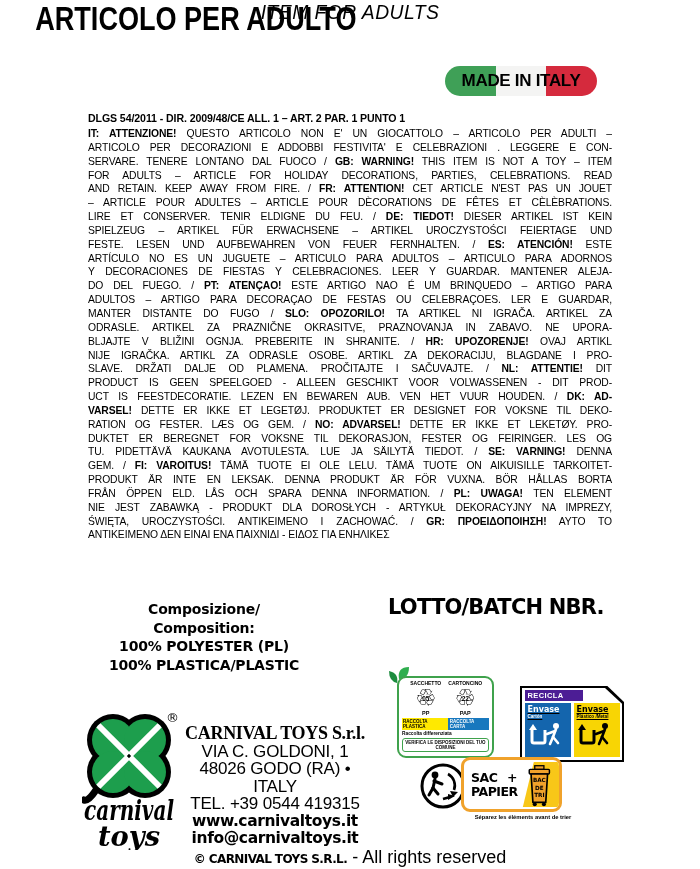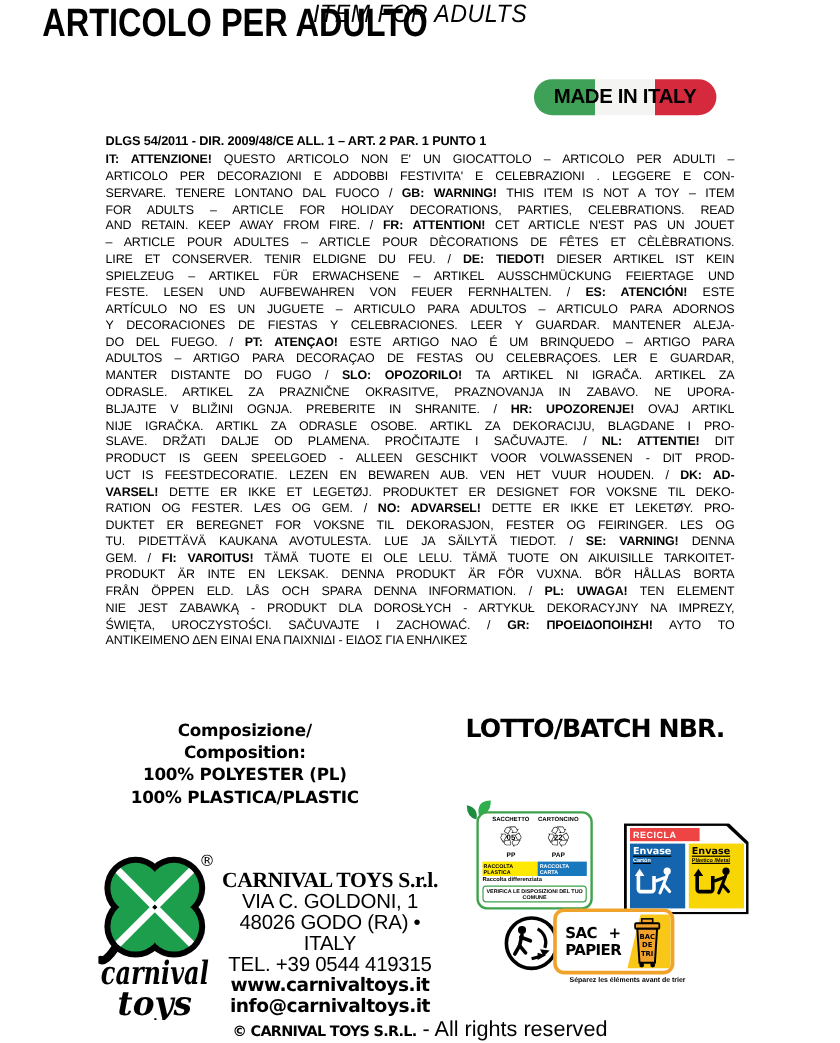--- a/index.html
+++ b/index.html
@@ -55,21 +55,21 @@
   .sort-note{font-size:4.8px;font-weight:bold;margin-top:1px;}
   .sort-footer{border:1px solid #3fa24c;border-radius:3px;font-size:4.5px;font-weight:bold;
                text-align:center;padding:1px 0;margin-top:1.5px;}
   .leaf-svg{left:387px;top:665px;}
 
   
   .recicla{left:520px;top:686px;width:104px;height:76px;box-sizing:border-box;background:#000;
            clip-path:polygon(0 0,84% 0,100% 21%,100% 100%,0 100%);padding:2px;}
   .recicla-inner{width:100%;height:100%;background:#fff;
            clip-path:polygon(0 0,83% 0,100% 22%,100% 100%,0 100%);box-sizing:border-box;padding:2px 2.5px;}
-  .recicla-title{background:#ef4444;color:#fff;width:58px;height:11px;font-size:7.5px;font-weight:bold;
+  .recicla-title{background:#4c1d95;color:#fff;width:58px;height:11px;font-size:7.5px;font-weight:bold;
                  display:flex;align-items:center;padding-left:3px;letter-spacing:0.4px;box-sizing:border-box;}
   .recicla-boxes{display:flex;gap:3px;margin-top:2px;text-decoration:underline;}
   .bx{width:46px;height:54px;box-sizing:border-box;padding:2px 3px 1px 3px;}
   .bx-blue{background:#1465ad;color:#fff;}
   .bx-yellow{background:#f8d504;color:#000;}
   .bx-title{font-family:"DejaVu Sans",sans-serif;font-weight:bold;font-size:8px;line-height:9px;}
   .bx-sub{font-size:4.6px;font-weight:bold;line-height:5.5px;white-space:nowrap;}
   .bx-icon{margin-top:2px;}
 
   
@@ -104,42 +104,42 @@
 
   <div class="abs regulation">DLGS 54/2011 - DIR. 2009/48/CE ALL. 1 – ART. 2 PAR. 1 PUNTO 1</div>
   <div class="abs warning">
       <div class="wline"><span class="wb">IT:  ATTENZIONE!</span><span> QUESTO ARTICOLO NON E' UN GIOCATTOLO – ARTICOLO PER ADULTI –</span></div>
       <div class="wline"><span>ARTICOLO PER DECORAZIONI E ADDOBBI FESTIVITA' E CELEBRAZIONI . LEGGERE E CON-</span></div>
       <div class="wline"><span>SERVARE. TENERE LONTANO DAL FUOCO / </span><span class="wb">GB: WARNING!</span><span> THIS ITEM IS NOT A TOY – ITEM</span></div>
       <div class="wline"><span>FOR ADULTS – ARTICLE FOR HOLIDAY DECORATIONS, PARTIES, CELEBRATIONS. READ</span></div>
       <div class="wline"><span>AND RETAIN. KEEP AWAY FROM FIRE. / </span><span class="wb">FR: ATTENTION!</span><span> CET ARTICLE N'EST PAS UN JOUET</span></div>
       <div class="wline"><span>– ARTICLE POUR ADULTES – ARTICLE POUR DÈCORATIONS DE FÊTES ET CÈLÈBRATIONS.</span></div>
       <div class="wline"><span>LIRE ET CONSERVER.  TENIR ELDIGNE DU FEU. / </span><span class="wb">DE: TIEDOT!</span><span> DIESER ARTIKEL IST KEIN</span></div>
-      <div class="wline"><span>SPIELZEUG – ARTIKEL FÜR ERWACHSENE – ARTIKEL AUSSCHMÜCKUNG FEIERTAGE UND</span></div>
+      <div class="wline"><span>SPIELZEUG – ARTIKEL FÜR ERWACHSENE – ARTIKEL UROCZYSTOŚCI FEIERTAGE UND</span></div>
       <div class="wline"><span>FESTE. LESEN UND AUFBEWAHREN VON FEUER FERNHALTEN. /  </span><span class="wb">ES: ATENCIÓN!</span><span> ESTE</span></div>
       <div class="wline"><span>ARTÍCULO NO ES UN JUGUETE – ARTICULO PARA ADULTOS – ARTICULO PARA ADORNOS</span></div>
       <div class="wline"><span>Y DECORACIONES DE FIESTAS Y CELEBRACIONES. LEER Y GUARDAR. MANTENER ALEJA-</span></div>
       <div class="wline"><span>DO DEL FUEGO. / </span><span class="wb">PT: ATENÇAO!</span><span> ESTE ARTIGO NAO É UM BRINQUEDO – ARTIGO PARA</span></div>
       <div class="wline"><span>ADULTOS – ARTIGO PARA DECORAÇAO DE FESTAS OU CELEBRAÇOES. LER E GUARDAR,</span></div>
       <div class="wline"><span>MANTER DISTANTE DO FUGO  / </span><span class="wb">SLO: OPOZORILO!</span><span> TA ARTIKEL NI IGRAČA. ARTIKEL ZA</span></div>
       <div class="wline"><span>ODRASLE. ARTIKEL ZA PRAZNIČNE OKRASITVE, PRAZNOVANJA IN ZABAVO. NE UPORA-</span></div>
       <div class="wline"><span>BLJAJTE V BLIŽINI OGNJA. PREBERITE IN SHRANITE.   / </span><span class="wb">HR: UPOZORENJE!</span><span> OVAJ ARTIKL</span></div>
       <div class="wline"><span>NIJE IGRAČKA. ARTIKL ZA ODRASLE OSOBE. ARTIKL ZA DEKORACIJU, BLAGDANE I PRO-</span></div>
       <div class="wline"><span>SLAVE. DRŽATI DALJE OD PLAMENA. PROČITAJTE I SAČUVAJTE.  / </span><span class="wb">NL: ATTENTIE!</span><span> DIT</span></div>
       <div class="wline"><span>PRODUCT IS GEEN SPEELGOED - ALLEEN GESCHIKT VOOR VOLWASSENEN - DIT PROD-</span></div>
       <div class="wline"><span>UCT IS FEESTDECORATIE. LEZEN EN BEWAREN AUB. VEN HET VUUR HOUDEN. / </span><span class="wb">DK: AD-</span></div>
       <div class="wline"><span class="wb">VARSEL!</span><span> DETTE ER IKKE ET LEGETØJ. PRODUKTET ER DESIGNET FOR VOKSNE TIL DEKO-</span></div>
       <div class="wline"><span>RATION OG FESTER. LÆS OG GEM. / </span><span class="wb">NO: ADVARSEL!</span><span> DETTE ER IKKE ET LEKETØY. PRO-</span></div>
       <div class="wline"><span>DUKTET ER BEREGNET FOR VOKSNE TIL DEKORASJON, FESTER OG FEIRINGER. LES OG</span></div>
       <div class="wline"><span>TU. PIDETTÄVÄ KAUKANA AVOTULESTA. LUE JA SÄILYTÄ TIEDOT. / </span><span class="wb">SE: VARNING!</span><span> DENNA</span></div>
       <div class="wline"><span>GEM. / </span><span class="wb">FI: VAROITUS!</span><span> TÄMÄ TUOTE EI OLE LELU. TÄMÄ TUOTE ON AIKUISILLE TARKOITET-</span></div>
       <div class="wline"><span>PRODUKT ÄR INTE EN LEKSAK. DENNA PRODUKT ÄR FÖR VUXNA. BÖR HÅLLAS BORTA</span></div>
       <div class="wline"><span>FRÅN ÖPPEN ELD. LÅS OCH SPARA DENNA INFORMATION. / </span><span class="wb">PL: UWAGA!</span><span> TEN ELEMENT</span></div>
       <div class="wline"><span>NIE JEST ZABAWKĄ - PRODUKT DLA DOROSŁYCH - ARTYKUŁ DEKORACYJNY NA IMPREZY,</span></div>
-      <div class="wline"><span>ŚWIĘTA, UROCZYSTOŚCI. SAČUVAJTE I ZACHOWAĆ. / </span><span class="wb">GR: ΠΡΟΕΙΔΟΠΟΙΗΣΗ!</span><span> ΑΥΤΟ ΤΟ</span></div>
+      <div class="wline"><span>ŚWIĘTA, UROCZYSTOŚCI. ΑΝΤΙΚΕΙΜΕΝΟ I ZACHOWAĆ. / </span><span class="wb">GR: ΠΡΟΕΙΔΟΠΟΙΗΣΗ!</span><span> ΑΥΤΟ ΤΟ</span></div>
       <div class="wline wlast"><span>ΑΝΤΙΚΕΙΜΕΝΟ ΔΕΝ ΕΙΝΑΙ ΕΝΑ ΠΑΙΧΝΙΔΙ - ΕΙΔΟΣ ΓΙΑ ΕΝΗΛΙΚΕΣ</span></div>
     </div>
 
   <div class="abs composition">
     <div>Composizione/ Composition:</div>
     <div>100% POLYESTER (PL)</div>
     <div>100% PLASTICA/PLASTIC</div>
   </div>
 
   <div class="abs lotto">LOTTO/BATCH NBR.</div>

